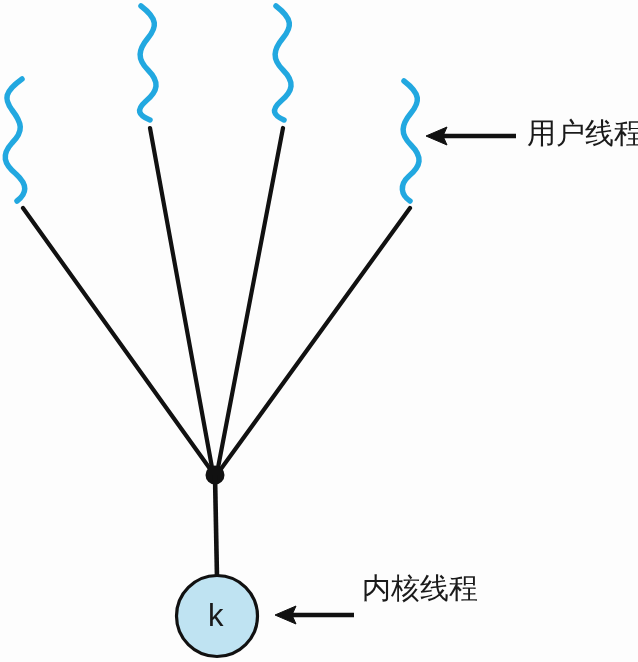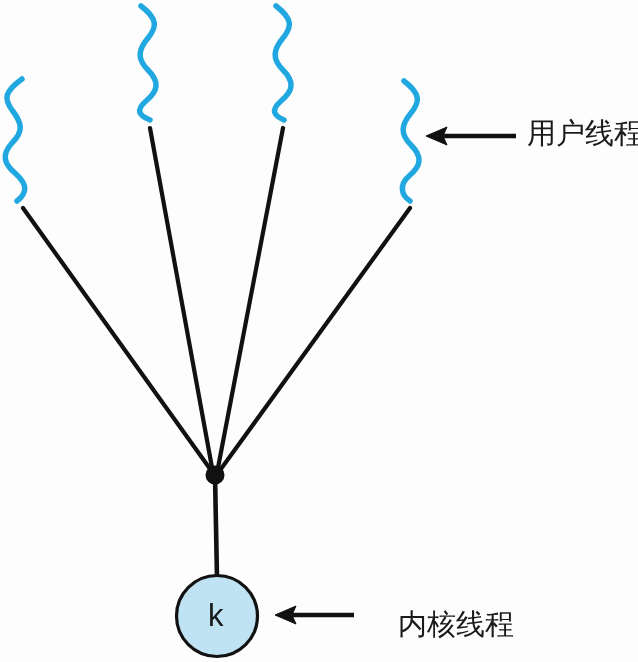--- a/index.html
+++ b/index.html
@@ -27,21 +27,21 @@
   .label-text {
     position: absolute;
     color: #1a1a1a;
     font-family: "Liberation Serif", serif;
     font-size: 29px;
     line-height: 1;
     white-space: nowrap;
     letter-spacing: 0px;
   }
   #user-thread-label { left: 527px; top: 119px; }
-  #kernel-thread-label { left: 362px; top: 610px; margin-left: 36px; }
+  #kernel-thread-label { left: 362px; top: 574px; }
   .node-glyph {
     position: absolute;
     color: #1a1a1a;
     font-family: "Liberation Sans", sans-serif;
     font-size: 31px;
     line-height: 1;
   }
   #kernel-node-letter { left: 208px; top: 600px; }
 </style>
 </head>

